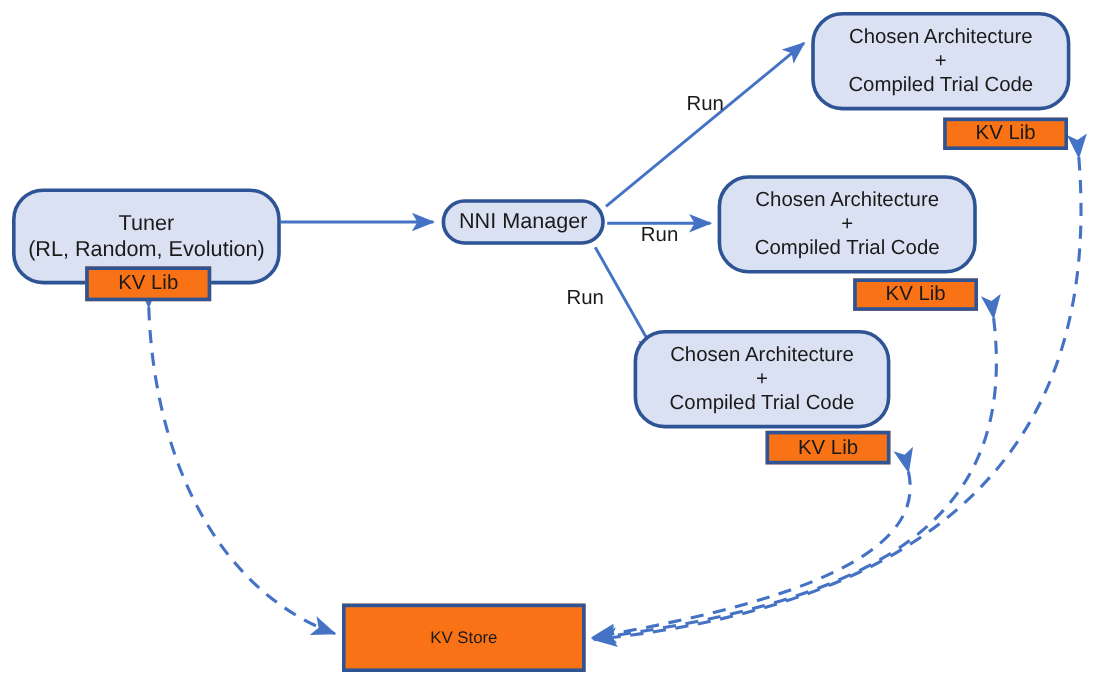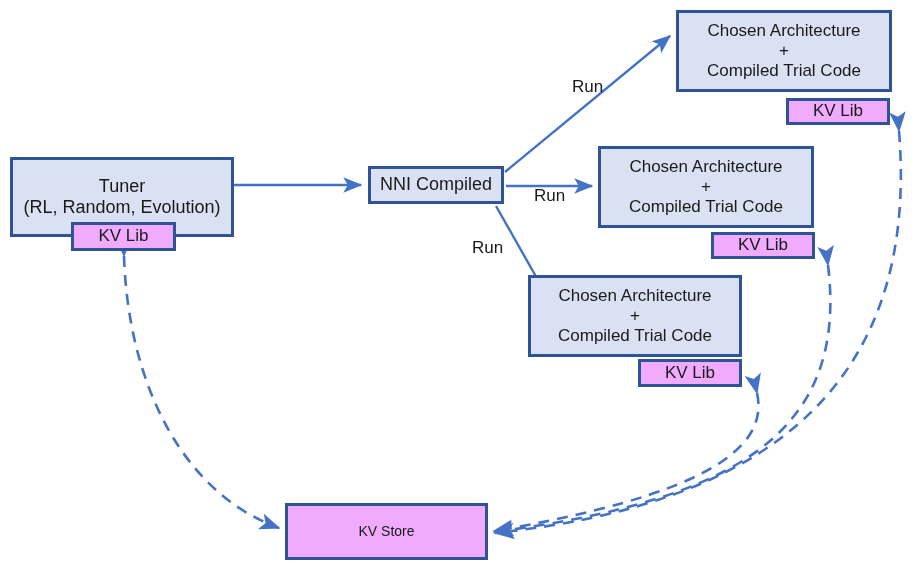--- a/index.html
+++ b/index.html
@@ -36,23 +36,24 @@
     display: flex;
     align-items: center;
     justify-content: center;
     text-align: center;
     color: #1a1a1a;
     line-height: 1.18;
     white-space: pre-line;
   }
   .node.proc {
     background: #dae1f3;
+    border-radius: 26px;
   }
   .node.lib {
-    background: #f0abfc;
+    background: #f97316;
   }
   .edge-label {
     position: absolute;
     color: #1a1a1a;
     text-align: left;
     white-space: pre-line;
     line-height: 1.18;
     font-size: 17px;
   }
 </style>
@@ -97,21 +98,21 @@
   <div class="node proc" style="left:10px; top:157px; width:224px; height:80px; font-size:18px;">
     <span>Tuner
 (RL, Random, Evolution)</span>
   </div>
 
   <div class="node lib" style="left:71px; top:222px; width:105px; height:29px; font-size:17px;">
     <span>KV Lib</span>
   </div>
 
   <div class="node proc" style="left:368px; top:166px; width:136px; height:38px; font-size:18px;">
-    <span>NNI Compiled</span>
+    <span>NNI Manager</span>
   </div>
 
   <div class="node proc" style="left:676px; top:10px; width:216px; height:82px; font-size:17px;">
     <span>Chosen Architecture
 +
 Compiled Trial Code</span>
   </div>
 
   <div class="node lib" style="left:786px; top:98px; width:104px; height:27px; font-size:17px;">
     <span>KV Lib</span>

